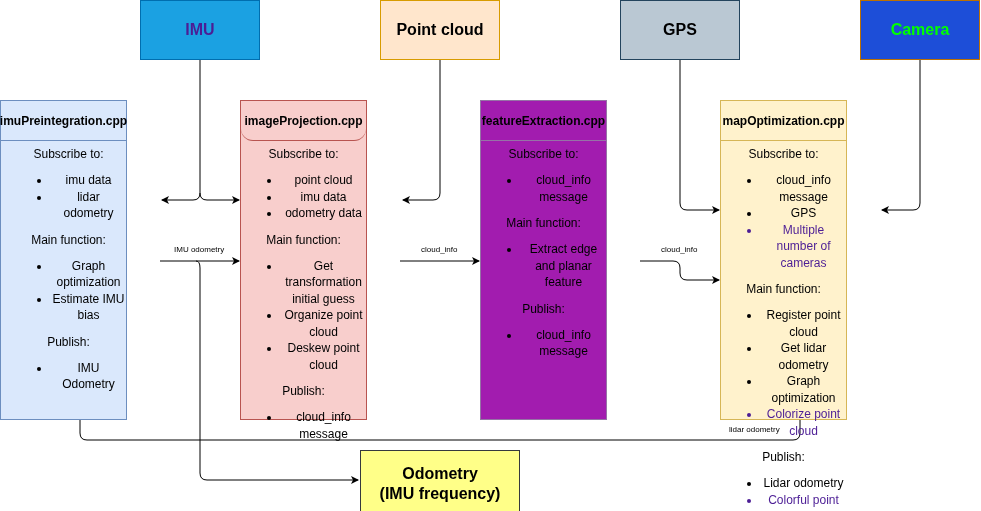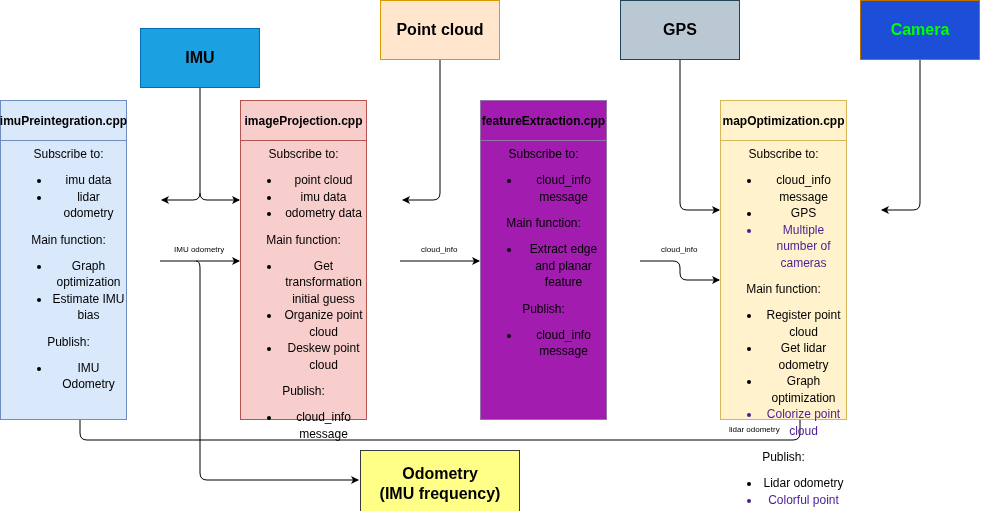--- a/index.html
+++ b/index.html
@@ -39,21 +39,21 @@
 
   <path d="M640,261 L673,261 Q680,261 680,268 L680,273 Q680,280 687,280 L719,280" fill="none" stroke="#000" stroke-width="1" marker-end="url(#ah)"></path>
 
   <path d="M680,60 L680,203 Q680,210 687,210 L719,210" fill="none" stroke="#000" stroke-width="1" marker-end="url(#ah)"></path>
 
   <path d="M920,60 L920,203 Q920,210 913,210 L882,210" fill="none" stroke="#000" stroke-width="1" marker-end="url(#ah)"></path>
 
   <path d="M800,420 L800,433 Q800,440 793,440 L87,440 Q80,440 80,433 L80,382" fill="none" stroke="#000" stroke-width="1" marker-end="url(#ah)"></path>
 </svg>
 
-<div class="src" id="src-imu" style="left: 140px; background: rgb(27, 161, 226); border: 1px solid rgb(0, 110, 175); color: #000000; margin-top: 28px;">
+<div class="src" id="src-imu" style="left: 140px; background: rgb(27, 161, 226); border: 1px solid rgb(0, 110, 175); color: #4c1d95;">
   <span>IMU</span>
 </div>
 <div class="src" id="src-pc" style="left: 380px; background: rgb(255, 230, 204); border: 1px solid rgb(215, 155, 0); color: rgb(0, 0, 0);">
   <span>Point cloud</span>
 </div>
 <div class="src" id="src-gps" style="left: 620px; background: rgb(186, 200, 211); border: 1px solid rgb(35, 68, 93); color: rgb(0, 0, 0);">
   <span>GPS</span>
 </div>
 <div class="src" id="src-cam" style="left: 860px; background: #1d4ed8; border: 1px solid rgb(189, 112, 0); color: rgb(0, 255, 0);">
   <span>Camera</span>
@@ -72,21 +72,21 @@
         <li>Graph optimization</li>
         <li>Estimate IMU bias</li>
       </ul>
       <div class="sec-title">Publish:</div>
       <ul>
         <li>IMU Odometry</li>
       </ul>
     </div>
   </div>
 <div class="node" style="left: 240px; background: rgb(248, 206, 204); border-color: rgb(184, 84, 80);">
-    <div class="hdr" style="border-color: rgb(184, 84, 80);">imageProjection.cpp</div>
+    <div class="hdr" style="border-color: rgb(184, 84, 80); border-radius: 12px;">imageProjection.cpp</div>
     <div class="body">
       <div class="sec-title">Subscribe to:</div>
       <ul>
         <li>point cloud</li>
         <li>imu data</li>
         <li>odometry data</li>
       </ul>
       <div class="sec-title">Main function:</div>
       <ul>
         <li>Get transformation initial guess</li>

